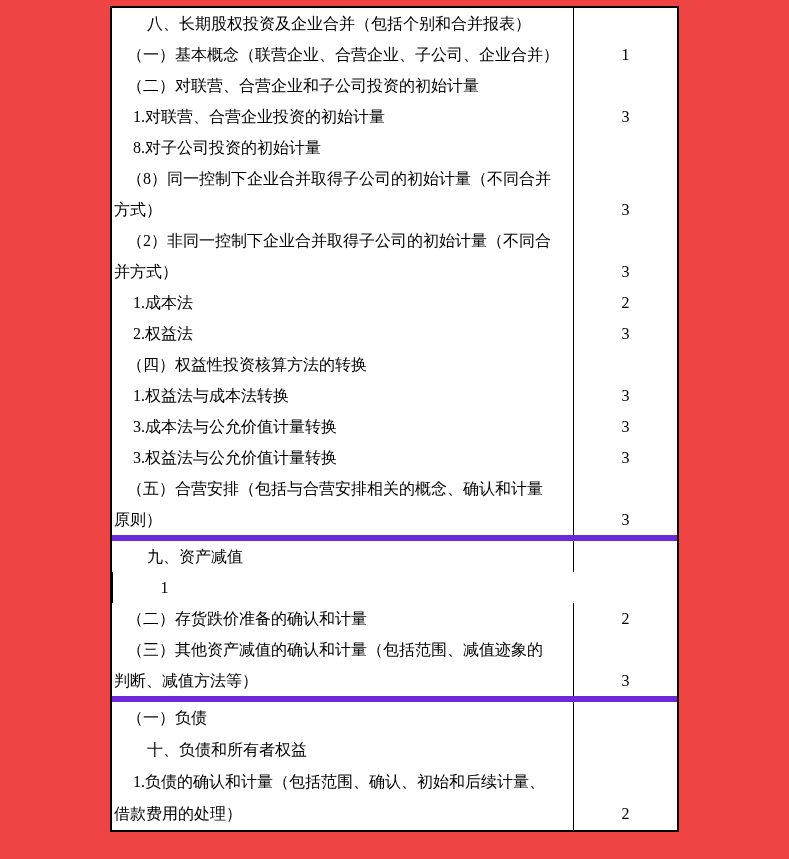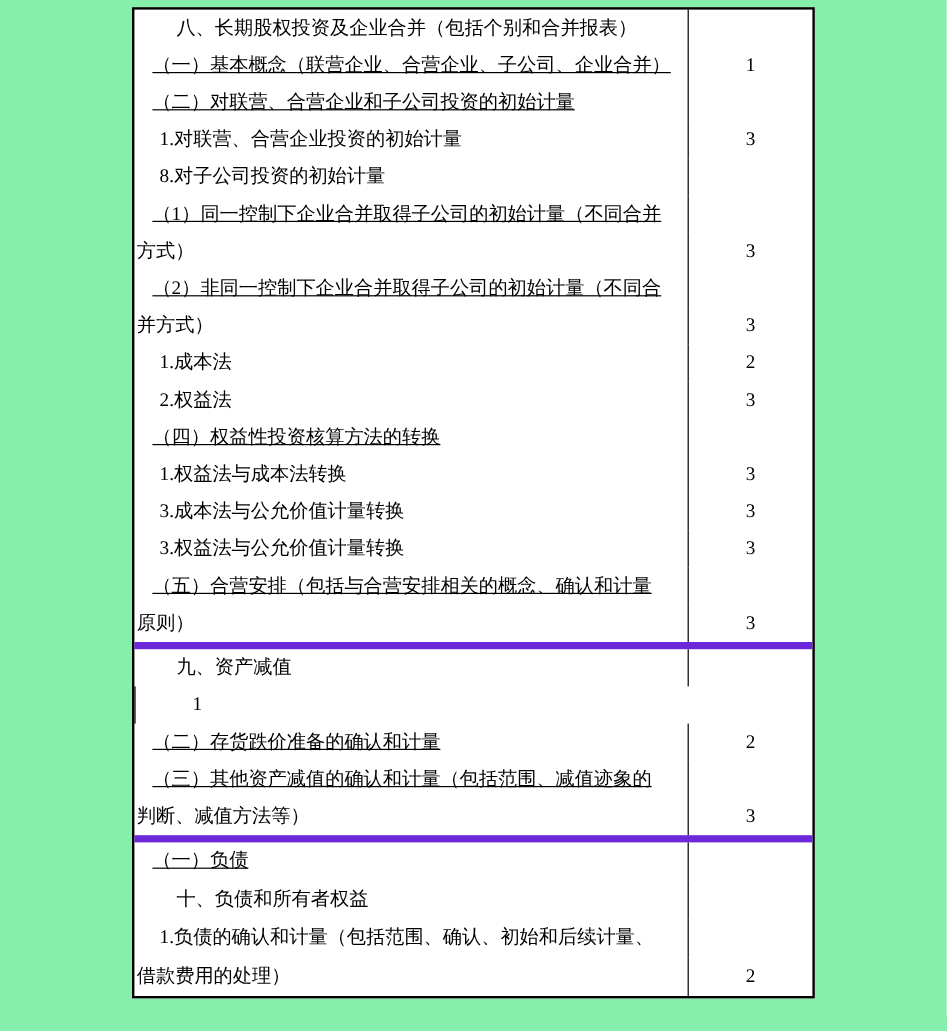--- a/index.html
+++ b/index.html
@@ -9,21 +9,21 @@
     height: 859px;
     background: #ffffff;
     overflow: hidden;
     font-family: "Liberation Serif", "DejaVu Serif", serif;
     color: #000000;
   }
   .page {
     position: relative;
     width: 789px;
     height: 859px;
-    background: #86efac;
+    background: #ef4444;
   }
   .score-table {
     position: absolute;
     left: 110px;
     top: 6px;
     width: 565px;            
     border: 2px solid #000000;
     background: #ffffff;
   }
   .section { display: block; }
@@ -41,21 +41,21 @@
     width: 104px;
     border-left: 1px solid #000000;
     text-align: center;
   }
   
   .sec-0 .cell { height: 31px; line-height: 31px; }
   .sec-1 .cell { height: 31px; line-height: 31px; }
   .sec-2 .cell { height: 32px; line-height: 32px; }
   
   .indent-header .txt { padding-left: 33px; }
-  .indent-paren  .txt { padding-left: 13px; text-decoration: underline; }
+  .indent-paren  .txt { padding-left: 13px; }
   .indent-digit  .txt { padding-left: 19px; text-align: center; }
   .indent-cont   .txt { padding-left: 0; }
   .txt { display: inline-block; }
 </style>
 </head>
 <body>
 
 <div class="page">
   <div class="score-table" id="score-table">
       <div class="section sec-0">
@@ -73,21 +73,21 @@
         </div>
         <div class="row indent-digit">
           <div class="cell text-cell"><span class="txt">1.对联营、合营企业投资的初始计量</span></div>
           <div class="cell num-cell">3</div>
         </div>
         <div class="row indent-digit">
           <div class="cell text-cell"><span class="txt">8.对子公司投资的初始计量</span></div>
           <div class="cell num-cell"></div>
         </div>
         <div class="row indent-paren">
-          <div class="cell text-cell"><span class="txt">（1）同一控制下企业合并取得子公司的初始计量（不同合并</span></div>
+          <div class="cell text-cell"><span class="txt">（8）同一控制下企业合并取得子公司的初始计量（不同合并</span></div>
           <div class="cell num-cell"></div>
         </div>
         <div class="row indent-cont">
           <div class="cell text-cell"><span class="txt">方式）</span></div>
           <div class="cell num-cell">3</div>
         </div>
         <div class="row indent-paren">
           <div class="cell text-cell"><span class="txt">（2）非同一控制下企业合并取得子公司的初始计量（不同合</span></div>
           <div class="cell num-cell"></div>
         </div>

